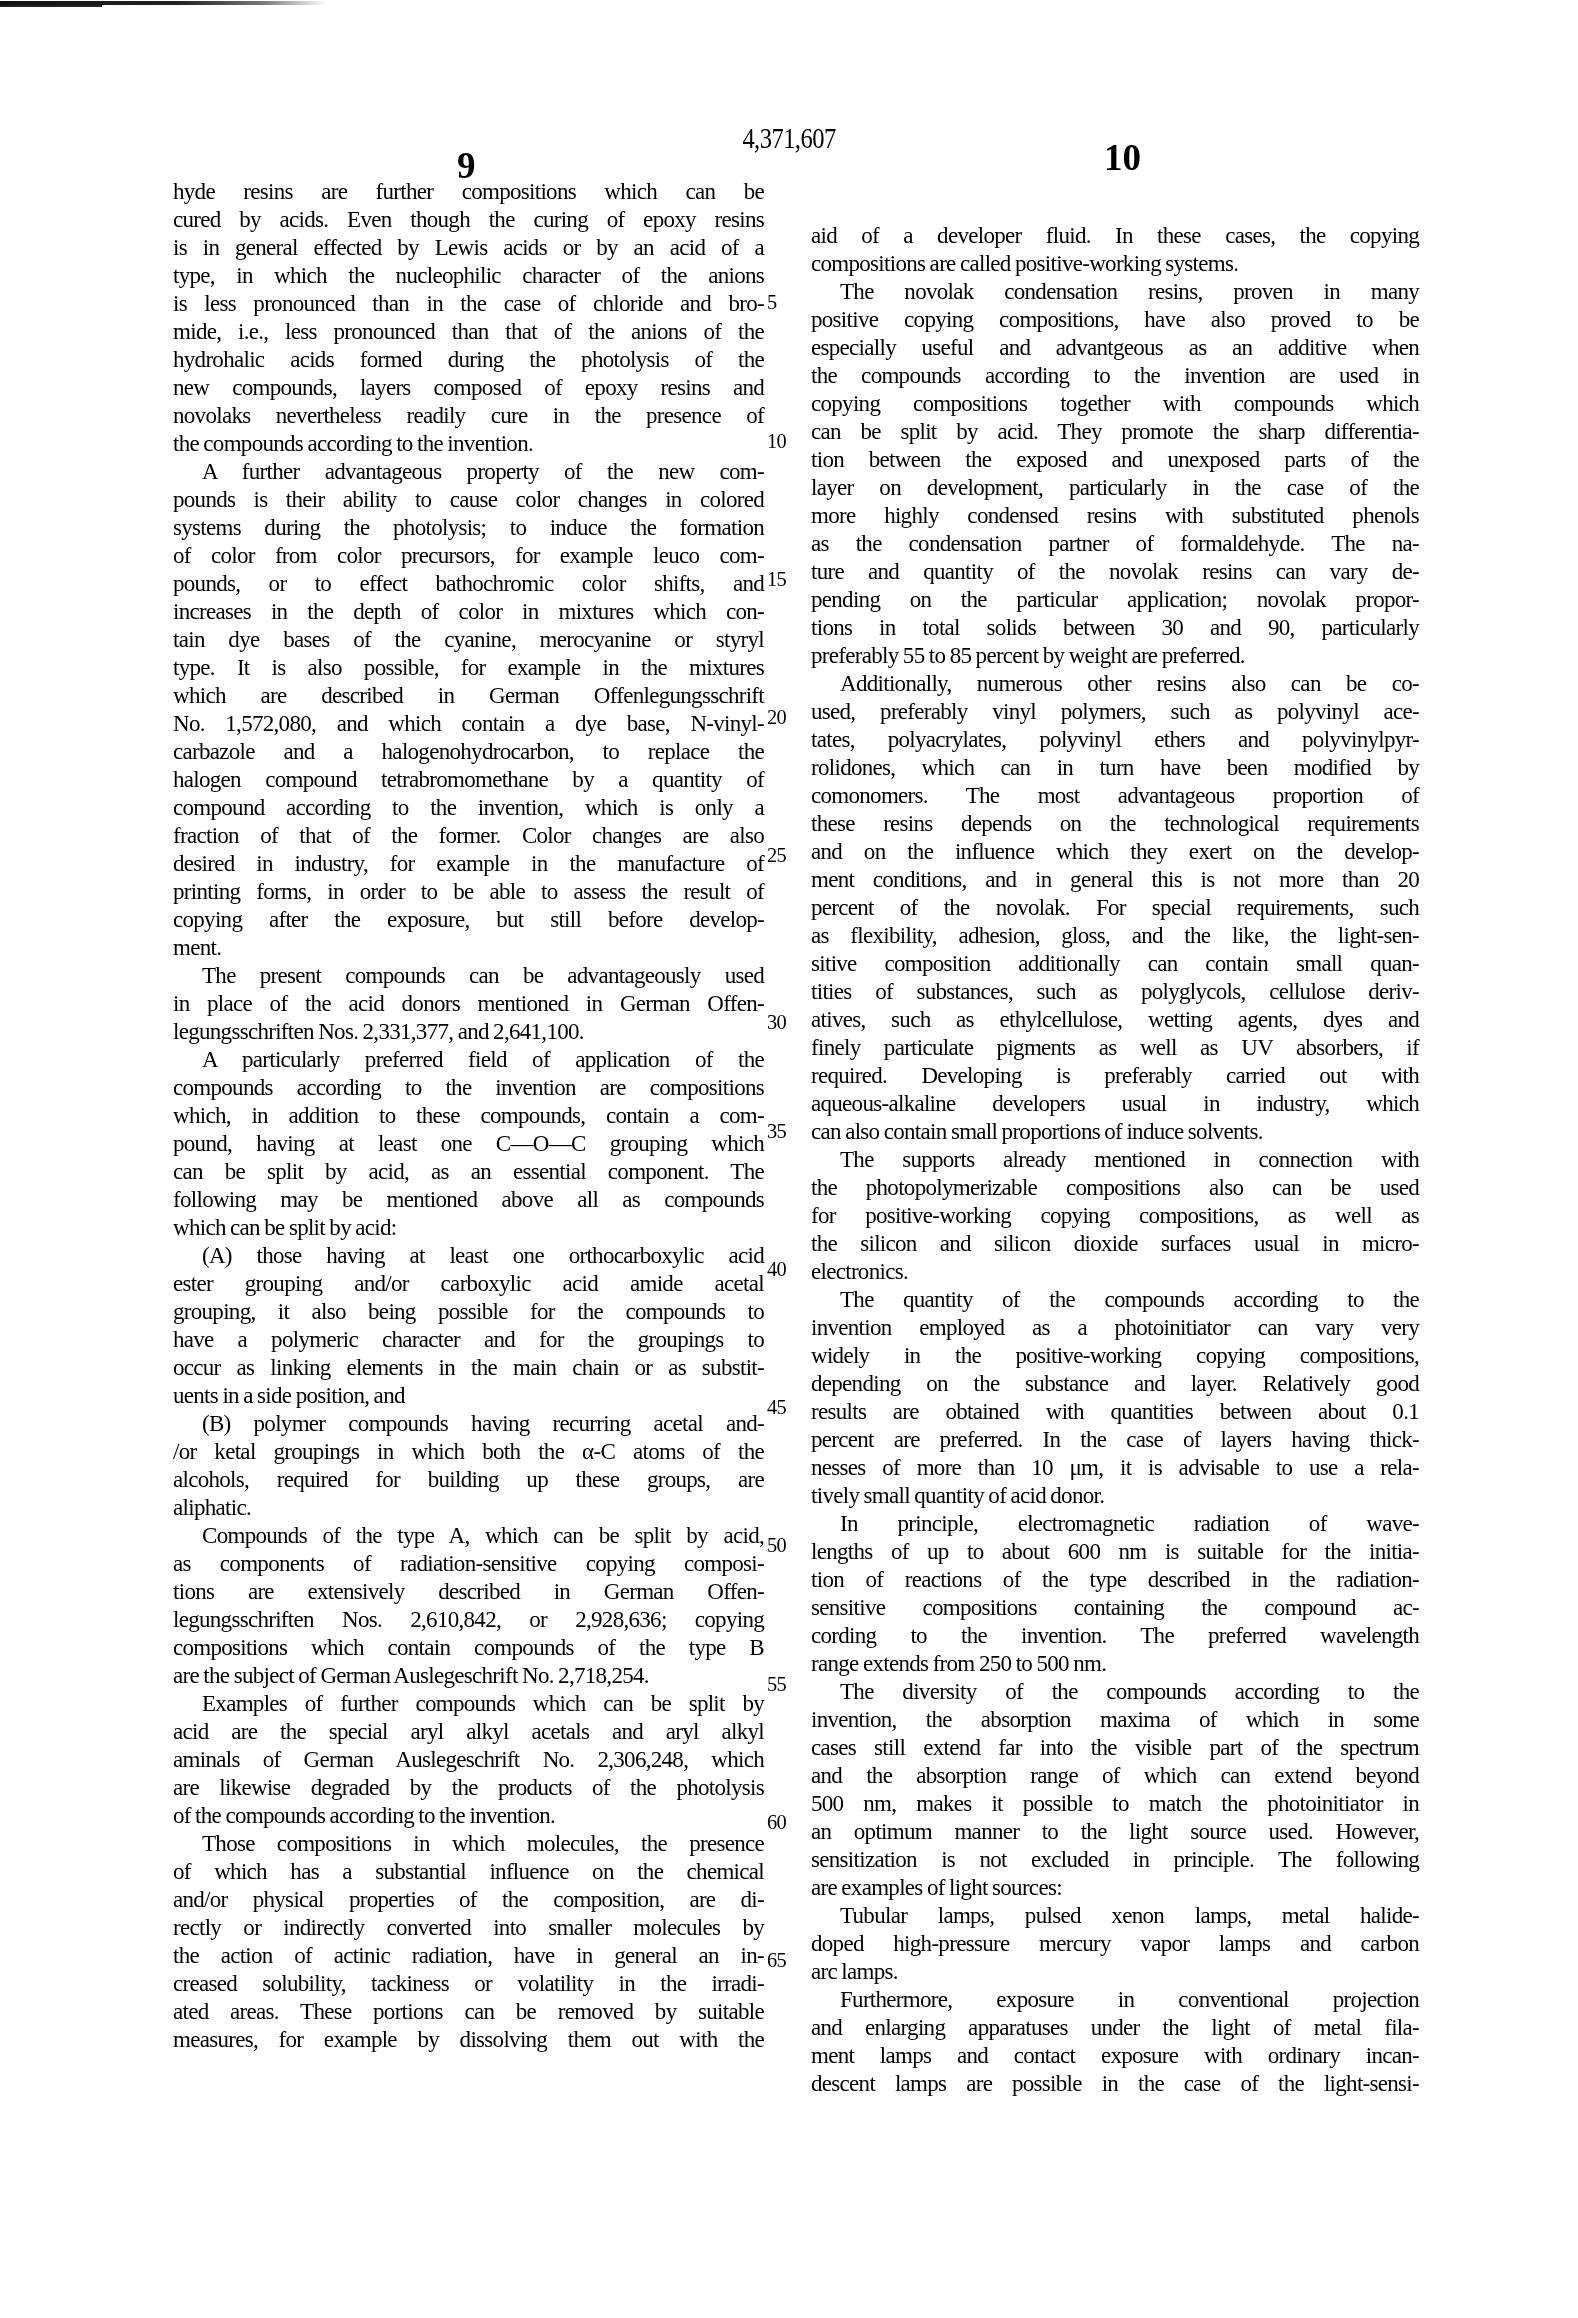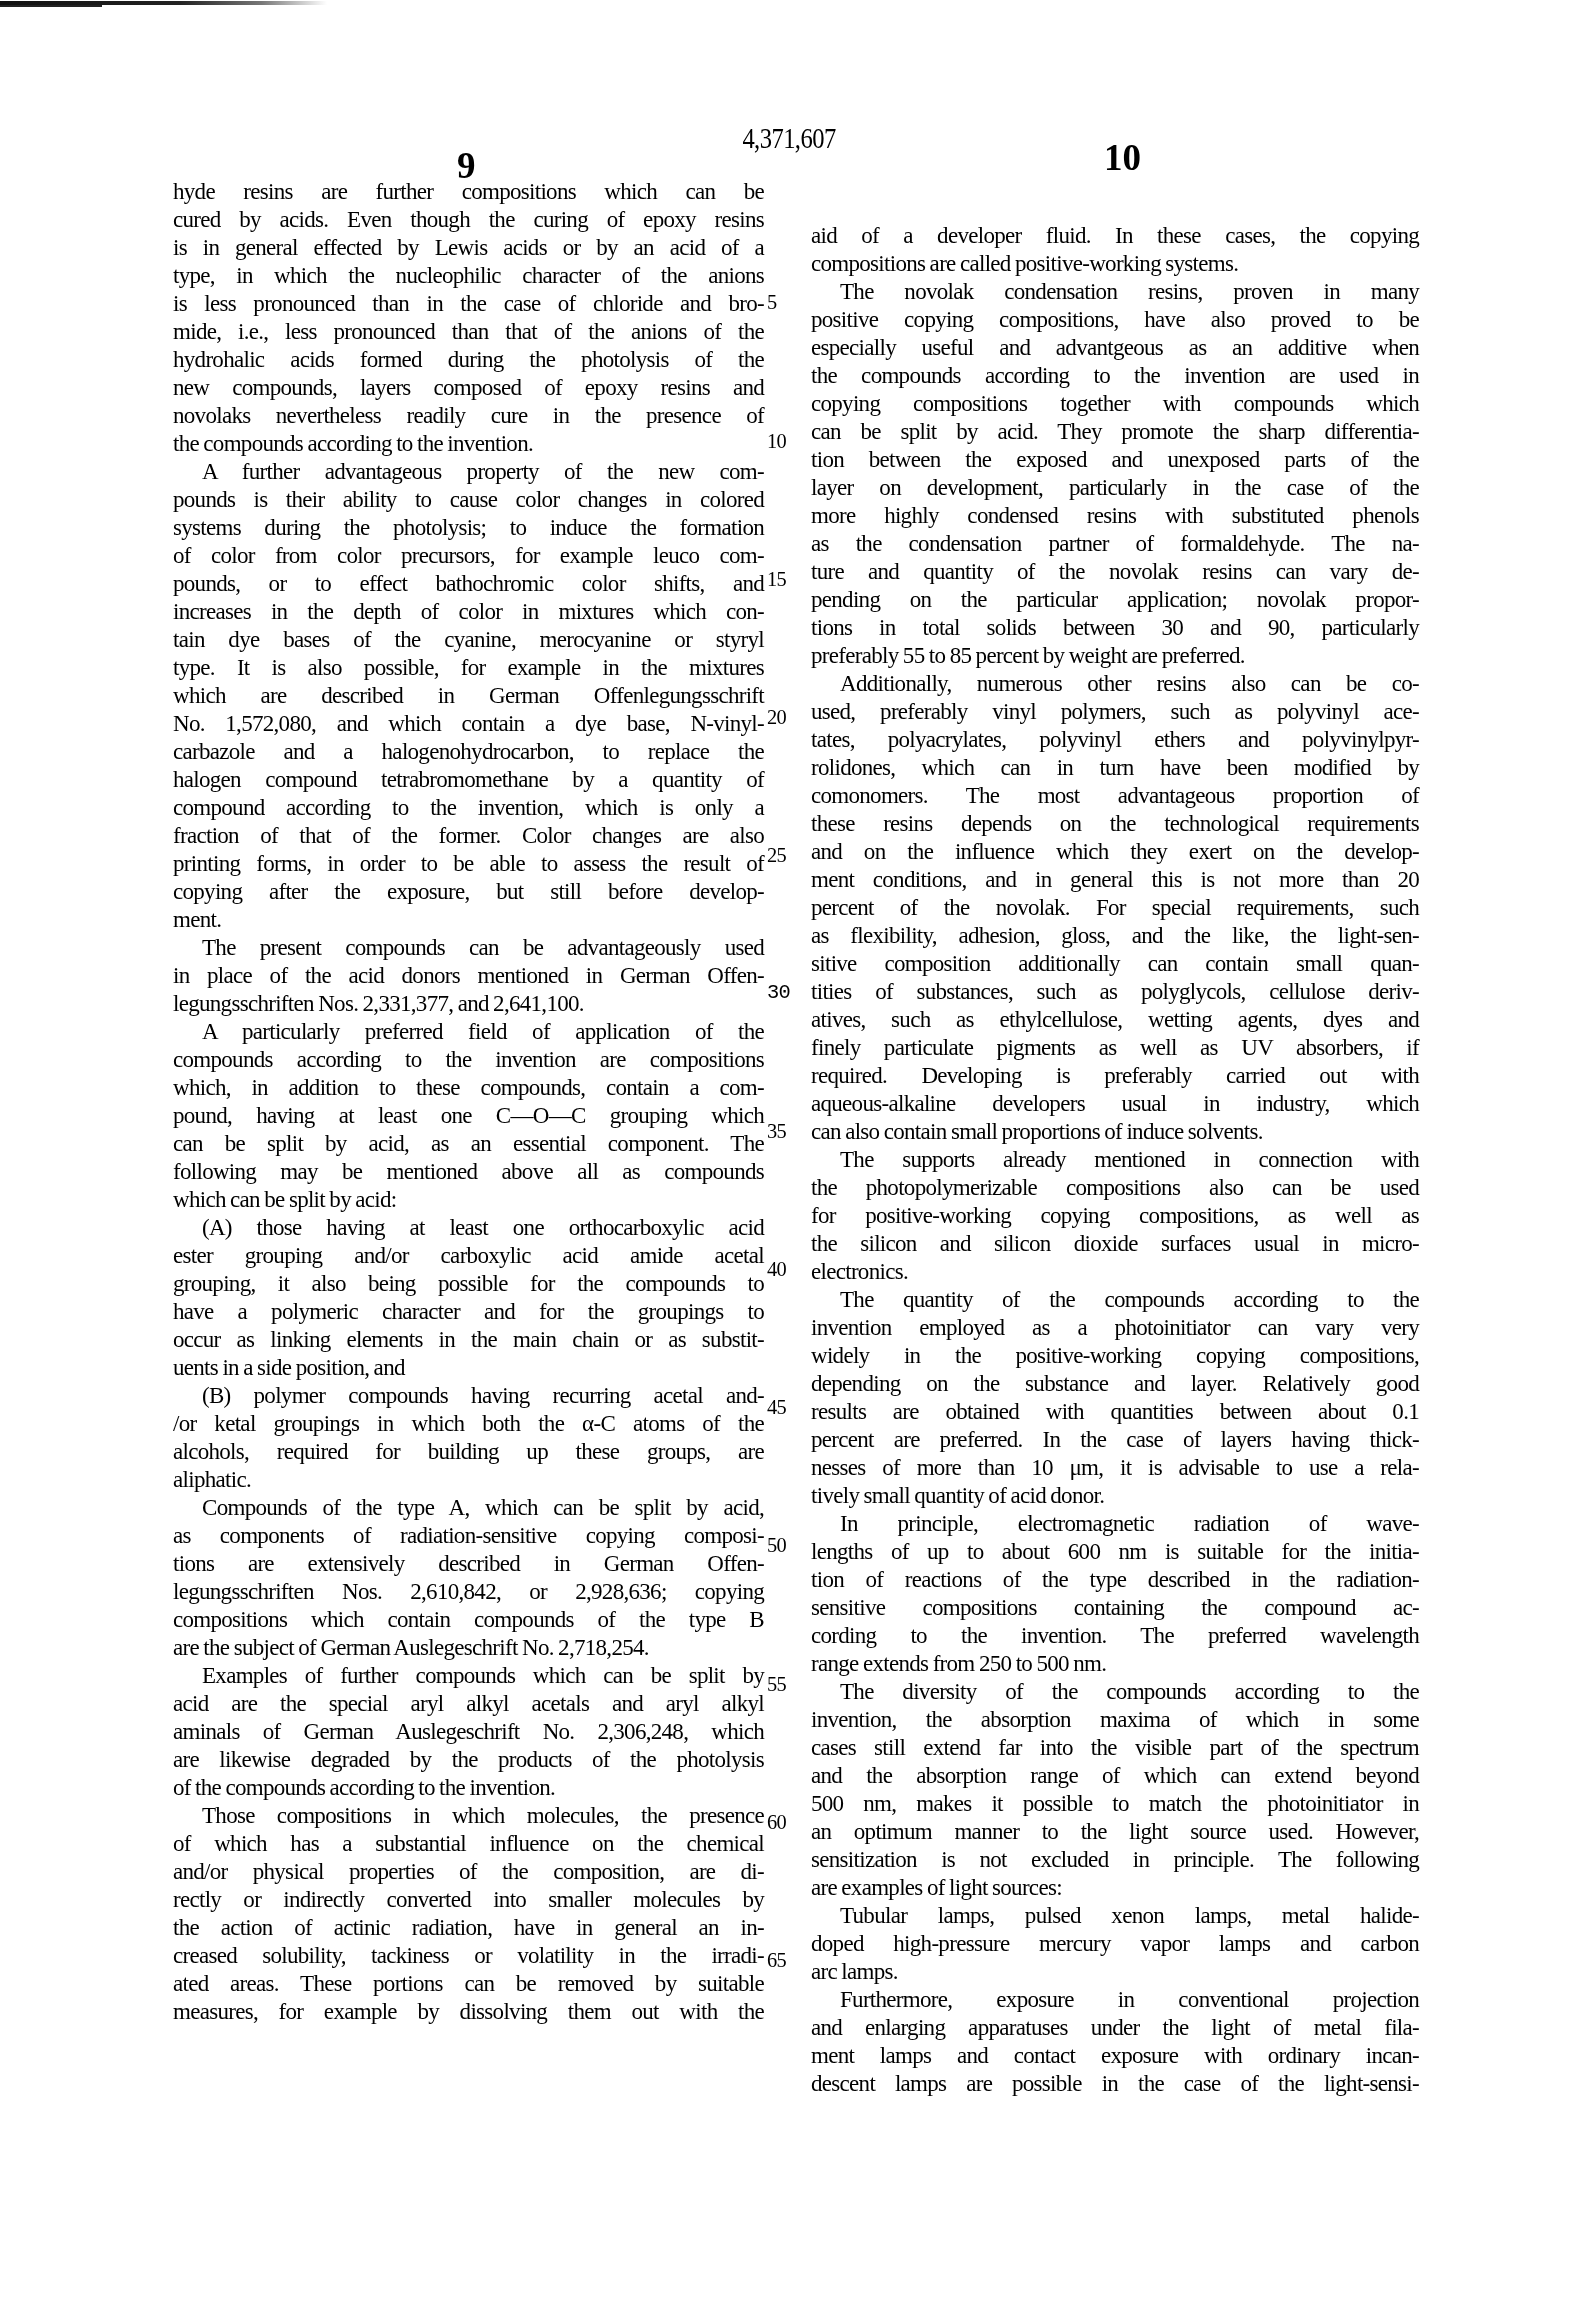--- a/index.html
+++ b/index.html
@@ -47,20 +47,21 @@
     <div class="line">pounds, or to effect bathochromic color shifts, and</div>
     <div class="line">increases in the depth of color in mixtures which con-</div>
     <div class="line">tain dye bases of the cyanine, merocyanine or styryl</div>
     <div class="line">type. It is also possible, for example in the mixtures</div>
     <div class="line">which are described in German Offenlegungsschrift</div>
     <div class="line">No. 1,572,080, and which contain a dye base, N-vinyl-</div>
     <div class="line">carbazole and a halogenohydrocarbon, to replace the</div>
     <div class="line">halogen compound tetrabromomethane by a quantity of</div>
     <div class="line">compound according to the invention, which is only a</div>
     <div class="line">fraction of that of the former. Color changes are also</div>
+    <div class="line">desired in industry, for example in the manufacture of</div>
     <div class="line">printing forms, in order to be able to assess the result of</div>
     <div class="line">copying after the exposure, but still before develop-</div>
     <div class="line last">ment.</div>
     <div class="line indent">The present compounds can be advantageously used</div>
     <div class="line">in place of the acid donors mentioned in German Offen-</div>
     <div class="line last">legungsschriften Nos. 2,331,377, and 2,641,100.</div>
     <div class="line indent">A particularly preferred field of application of the</div>
     <div class="line">compounds according to the invention are compositions</div>
     <div class="line">which, in addition to these compounds, contain a com-</div>
     <div class="line">pound, having at least one C—O—C grouping which</div>
@@ -96,21 +97,21 @@
     <div class="line">creased solubility, tackiness or volatility in the irradi-</div>
     <div class="line">ated areas. These portions can be removed by suitable</div>
     <div class="line">measures, for example by dissolving them out with the</div>
   </div>
 <div class="gutter" id="gutter">
     <div class="ln" style="top: 110px;">5</div>
     <div class="ln" style="top: 249px;">10</div>
     <div class="ln" style="top: 387px;">15</div>
     <div class="ln" style="top: 525px;">20</div>
     <div class="ln" style="top: 663px;">25</div>
-    <div class="ln" style="top: 801px; font-family: Liberation Mono, monospace;">30</div>
+    <div class="ln" style="top: 830px;">30</div>
     <div class="ln" style="top: 939px;">35</div>
     <div class="ln" style="top: 1077px; text-align: center;">40</div>
     <div class="ln" style="top: 1215px;">45</div>
     <div class="ln" style="top: 1353px;">50</div>
     <div class="ln" style="top: 1492px;">55</div>
     <div class="ln" style="top: 1630px;">60</div>
     <div class="ln" style="top: 1768px;">65</div>
   </div>
 <div class="column right" id="col-right">
     <div class="line">aid of a developer fluid. In these cases, the copying</div>

